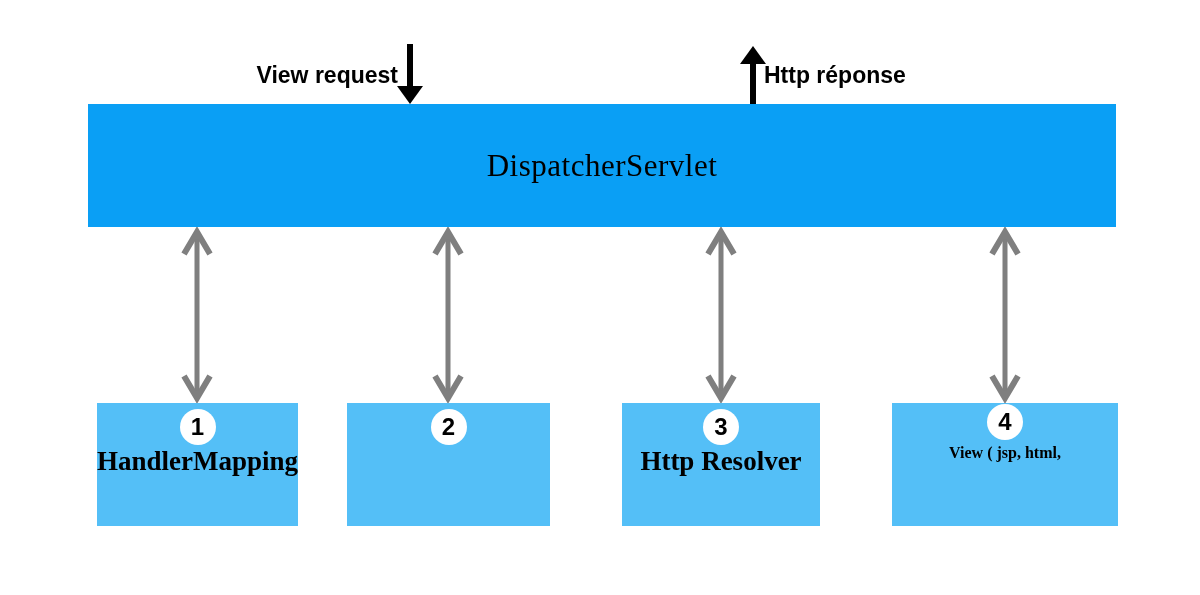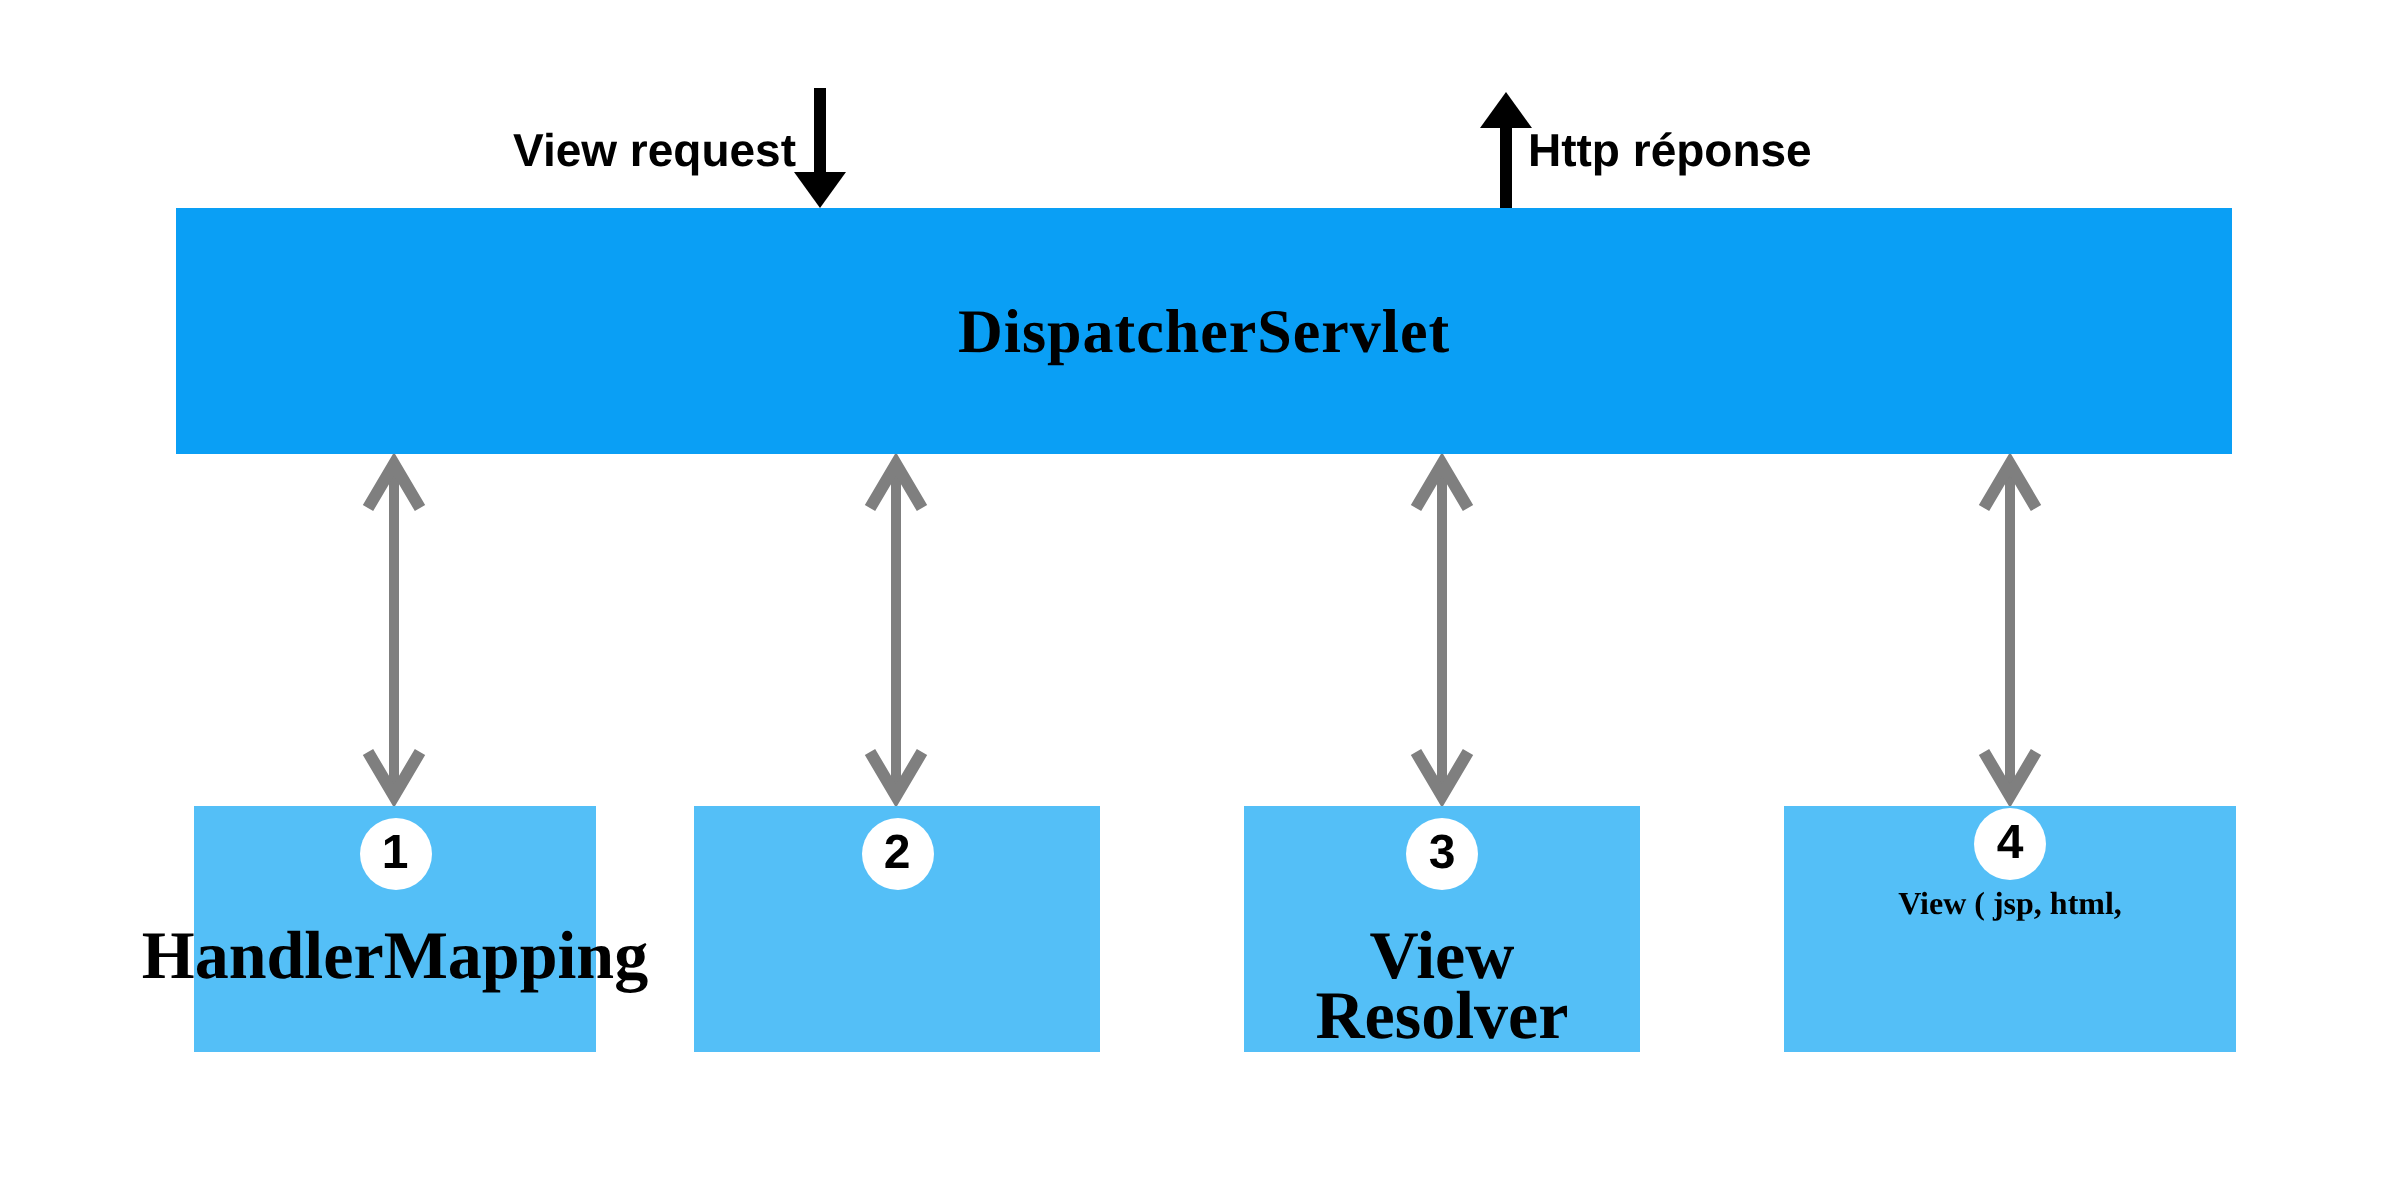--- a/index.html
+++ b/index.html
@@ -33,21 +33,21 @@
 
   
   .bar {
     position: absolute;
     left: 88px; top: 104px;
     width: 1028px; height: 123px;
     background: var(--bar-blue, #0a9ff5);
     display: flex; align-items: center; justify-content: center;
   }
   .bar-title {
-    font-weight: 700;
+    font-weight: 400;
     font-size: 31px;
     letter-spacing: 0.5px;
   }
 
   
   .link-arrow { position: absolute; top: 227px; color: var(--arrow-gray, #7f7f7f); }
   .link-arrow-1 { left: 179px; }
   .link-arrow-2 { left: 430px; }
   .link-arrow-3 { left: 703px; }
   .link-arrow-4 { left: 987px; }
@@ -73,24 +73,24 @@
     font-family: "Liberation Sans", sans-serif;
     font-weight: 700; font-size: 24px;
     display: flex; align-items: center; justify-content: center;
     margin-top: 6px;
     flex: 0 0 auto;
   }
   .box-4 .badge { margin-top: 1px; }
 
   .box-label {
     font-weight: 700;
-    font-size: 34px;
+    font-size: 27px;
     line-height: 30px;
     text-align: center;
-    margin-top: 19px;
+    margin-top: 1px;
   }
   .box-4 .box-label { font-size: 16px; line-height: 31px; margin-top: -3px; }
 </style>
 </head>
 <body>
 
 <div class="canvas">
 
   <div class="top-label request-label">View request</div>
 
@@ -147,21 +147,21 @@
     <div class="badge">1</div>
     <div class="box-label">HandlerMapping</div>
   </div>
 
   <div class="box box-2">
     <div class="badge">2</div>
   </div>
 
   <div class="box box-3">
     <div class="badge">3</div>
-    <div class="box-label">View Resolver</div>
+    <div class="box-label">Http Resolver</div>
   </div>
 
   <div class="box box-4">
     <div class="badge">4</div>
     <div class="box-label">
       <span style="display:block">View ( jsp, html,</span>
     </div>
   </div>
 
 </div>

